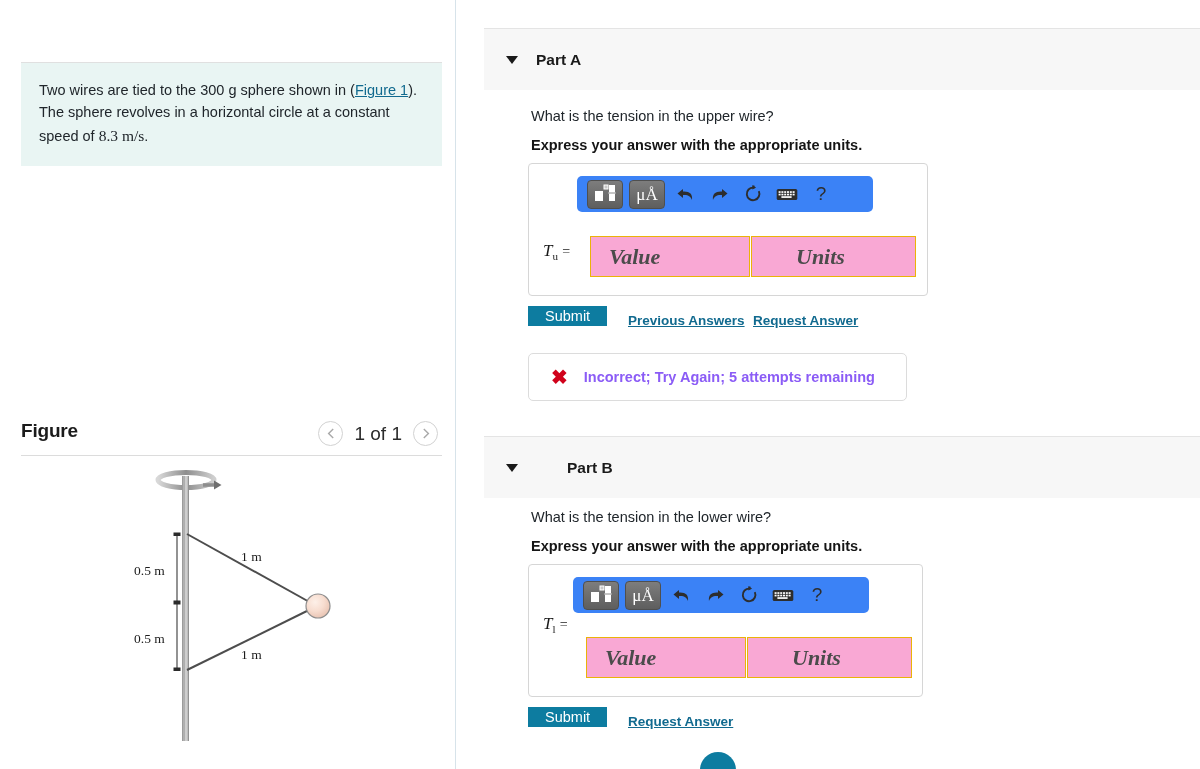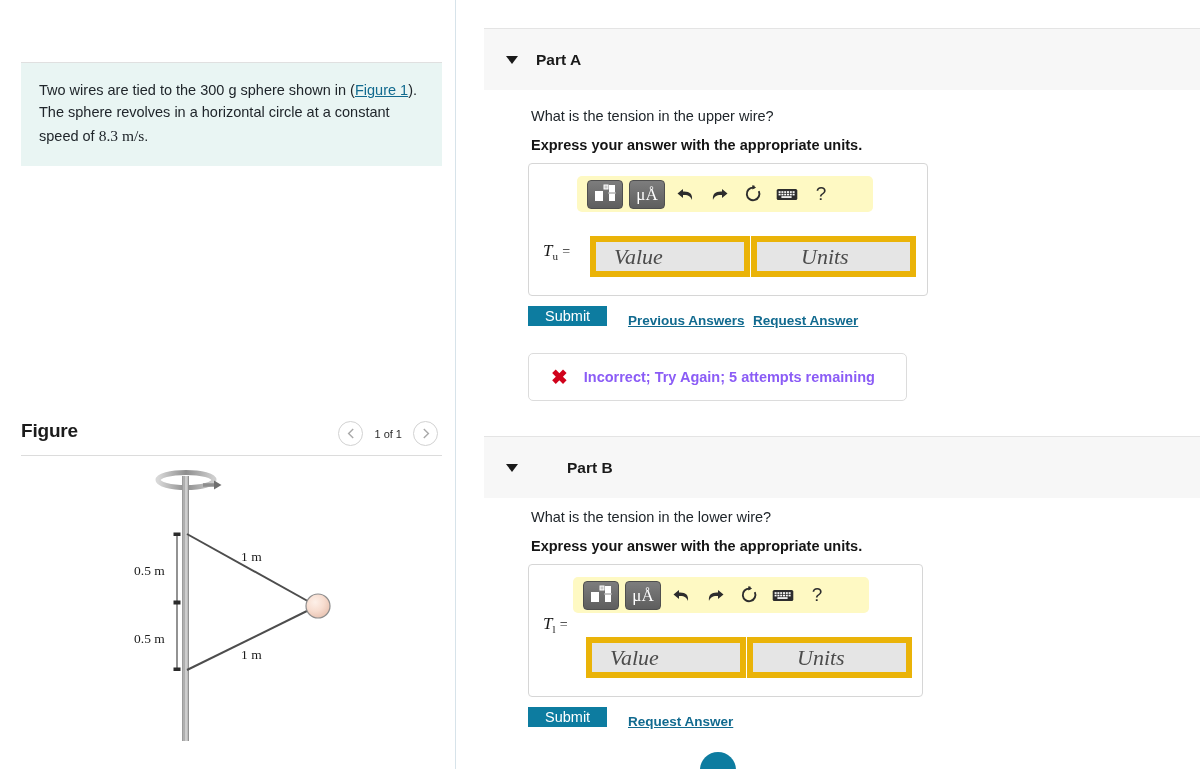--- a/index.html
+++ b/index.html
@@ -53,21 +53,21 @@
   #figure-pager {
     position: absolute; right: 4px; top: 3px;
     display: flex; align-items: center; gap: 11px;
   }
   .pager-btn {
     width: 25px; height: 25px; border-radius: 50%;
     border: 1px solid #d2d2d2; background: #fff;
     display: flex; align-items: center; justify-content: center;
     color: #9b9b9b; font-size: 11px; cursor: pointer;
   }
-  #figure-counter { font-size: 11px; color: #2c2c2c; }
+  #figure-counter { font-size: 19px; color: #2c2c2c; }
   #figure-rule {
     position: absolute; left: 21px; top: 455px;
     width: 421px; height: 1px; background: #dcdcdc;
   }
   #figure-canvas {
     position: absolute; left: 21px; top: 458px;
     width: 421px; height: 300px;
   }
 
   
@@ -104,21 +104,21 @@
 
   .answer-box {
     position: absolute;
     border: 1px solid #d6d6d6;
     border-radius: 4px;
     background: #fff;
   }
   .toolbar {
     position: absolute; top: 12px;
     height: 36px;
-    background: #fef9c3;
+    background: #3b82f6;
     border-radius: 5px;
     display: flex; align-items: center; gap: 6px;
     padding: 0 10px;
   }
   .tb-btn {
     width: 36px; height: 29px; border-radius: 4px;
     background: linear-gradient(#7d7d7d, #5e5e5e);
     border: 1px solid #4f4f4f;
     display: flex; align-items: center; justify-content: center;
     cursor: pointer;
@@ -135,25 +135,26 @@
   .var-label {
     position: absolute;
     font-family: "Liberation Serif", serif;
     font-style: italic;
     font-size: 17px; color: #1a1a1a;
   }
   .var-label sub { font-size: 11px; font-style: normal; }
   .var-eq { font-style: normal; font-size: 14px; }
   .field {
     position: absolute;
-    border: 6px solid #eab308;
-    background: #e5e5e5;
+    border: 1px solid #eab308;
+    background: #f9a8d4;
     display: flex; align-items: center;
     padding-left: 18px;
     cursor: text;
+    font-weight: bold;
   }
   .field span {
     font-family: "Liberation Serif", serif;
     font-style: italic;
     font-size: 22px;
     color: #4b4b4b;
   }
   .submit-btn {
     position: absolute;
     background: #0d7ca0;

